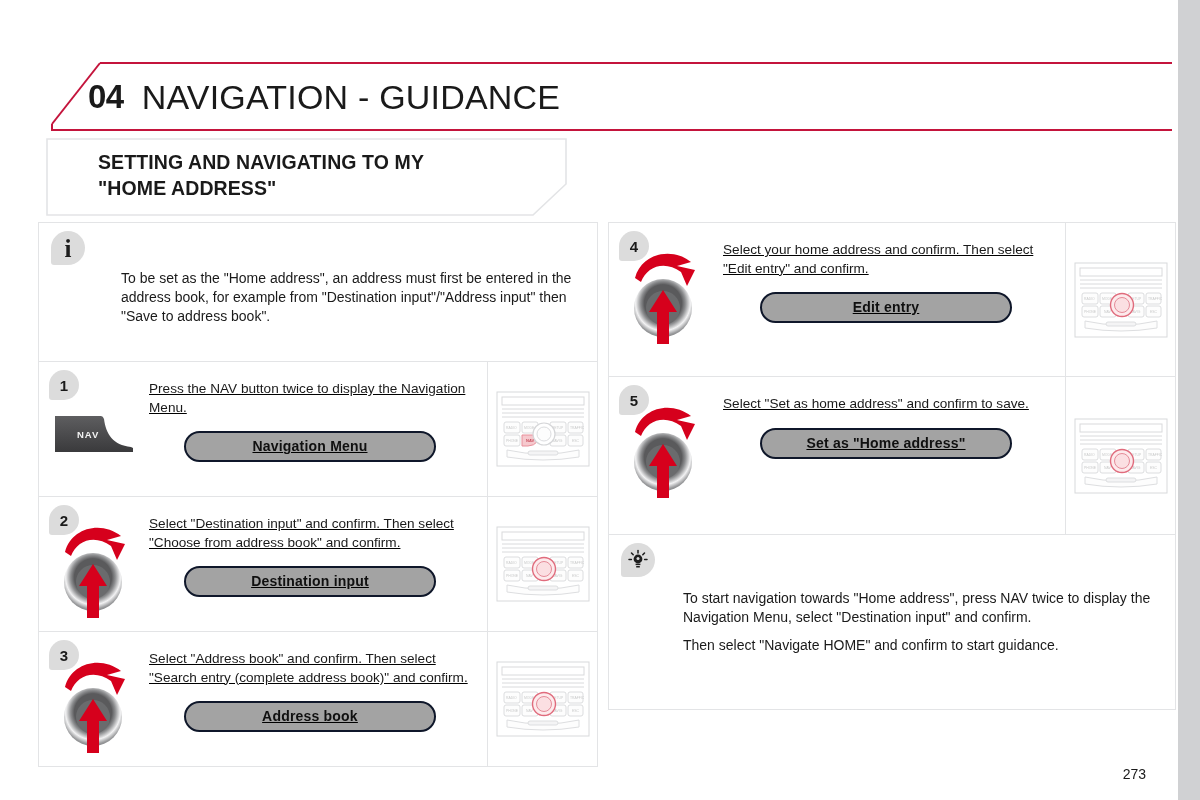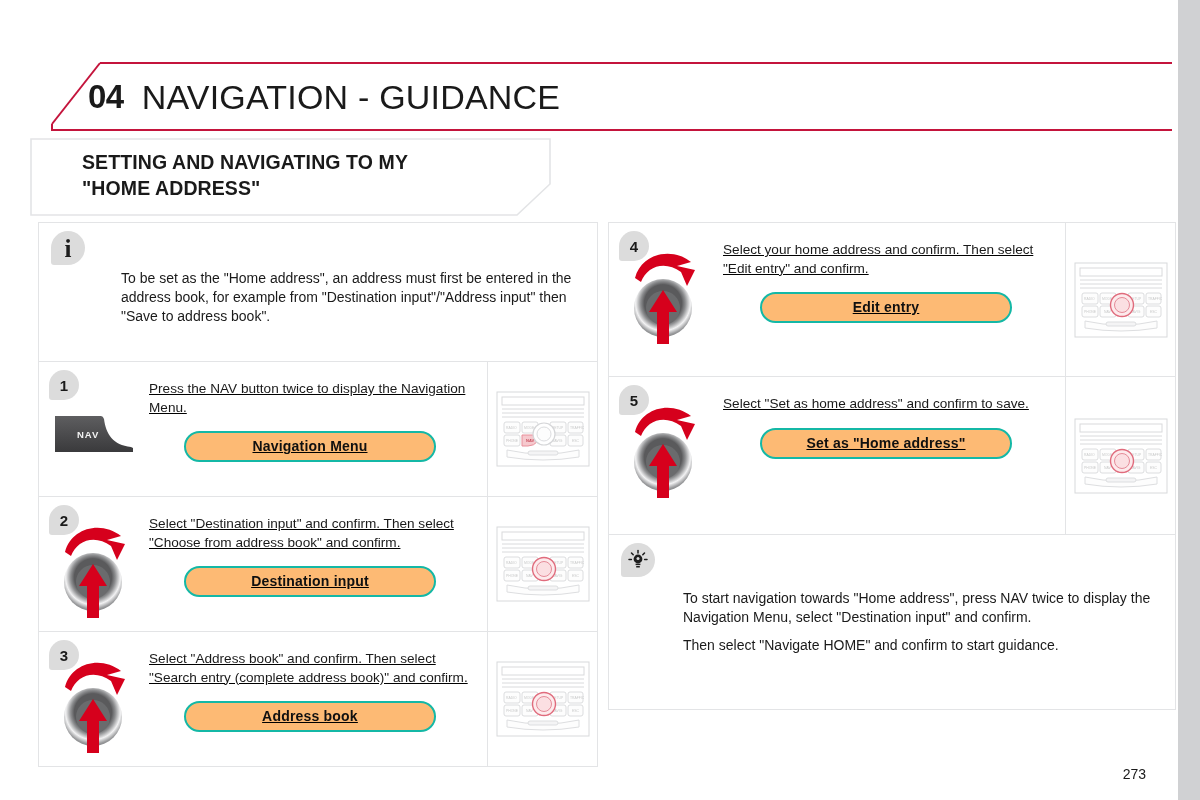--- a/index.html
+++ b/index.html
@@ -46,21 +46,21 @@
     letter-spacing: -0.5px;
   }
   .chapter-title {
     font-size: 34px; font-weight: normal; color: #1a1a1a;
     letter-spacing: 0.2px;
   }
 
   
   .subtitle-panel {
     position: absolute;
-    left: 30px; top: 138px;
+    left: 46px; top: 138px;
     width: 560px; height: 78px;
   }
   .subtitle-panel svg { position: absolute; inset: 0; display: block; }
   .subtitle-text {
     position: absolute;
     left: 52px; top: 12px;
     width: 470px;
     font-size: 19.5px; font-weight: bold; color: #1a1a1a;
     line-height: 1.33;
     letter-spacing: 0.1px;
@@ -153,23 +153,23 @@
     text-decoration: underline;
   }
   .step-desc {
     font-size: 13.6px; color: #1a1a1a; line-height: 1.37;
     margin-bottom: 14px;
   }
   .pill {
     display: block;
     margin: 0 auto;
     width: 252px;
-    border: 2px solid #14b8a6;
+    border: 2px solid #0f172a;
     border-radius: 16px;
-    background: #fdba74;
+    background: #a3a3a3;
     text-align: center;
     font-size: 14px; font-weight: bold; color: #101010;
     padding: 5px 8px 6px 8px;
     letter-spacing: 0.2px;
   }
 
   
   .col-right .step-text-area { padding-left: 4px; }
   .col-right .pill { width: 252px; }
 

